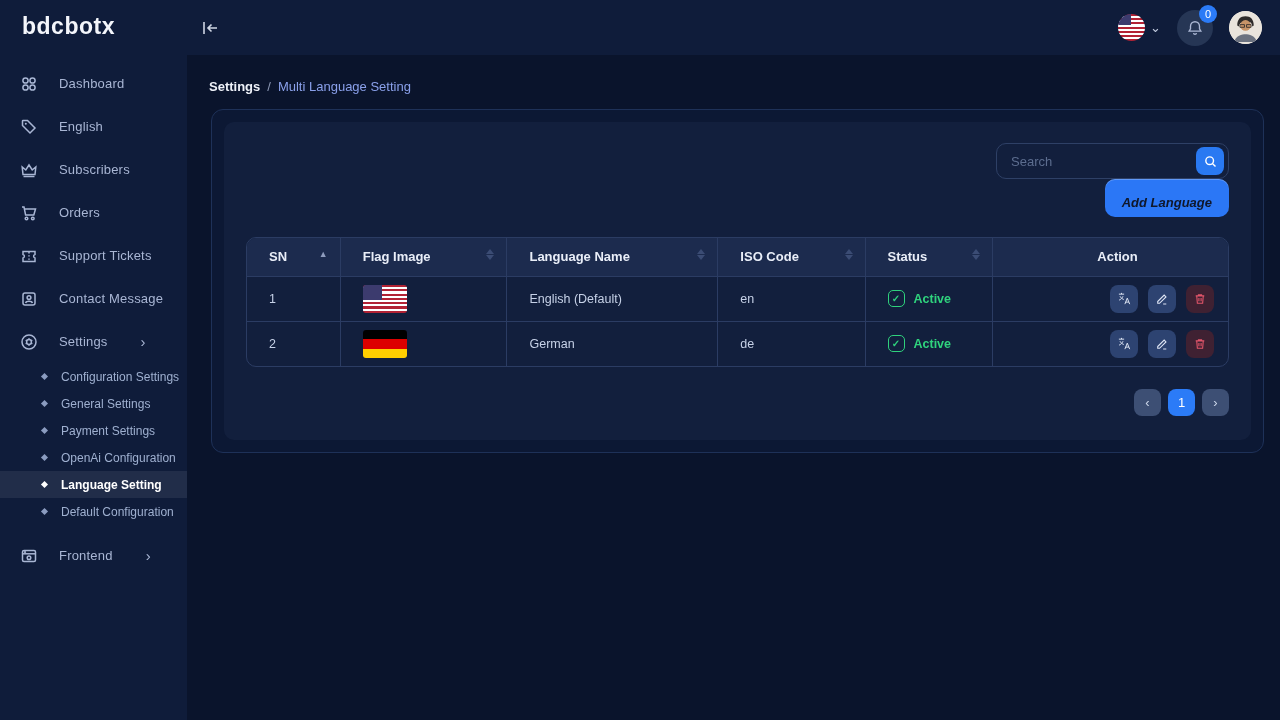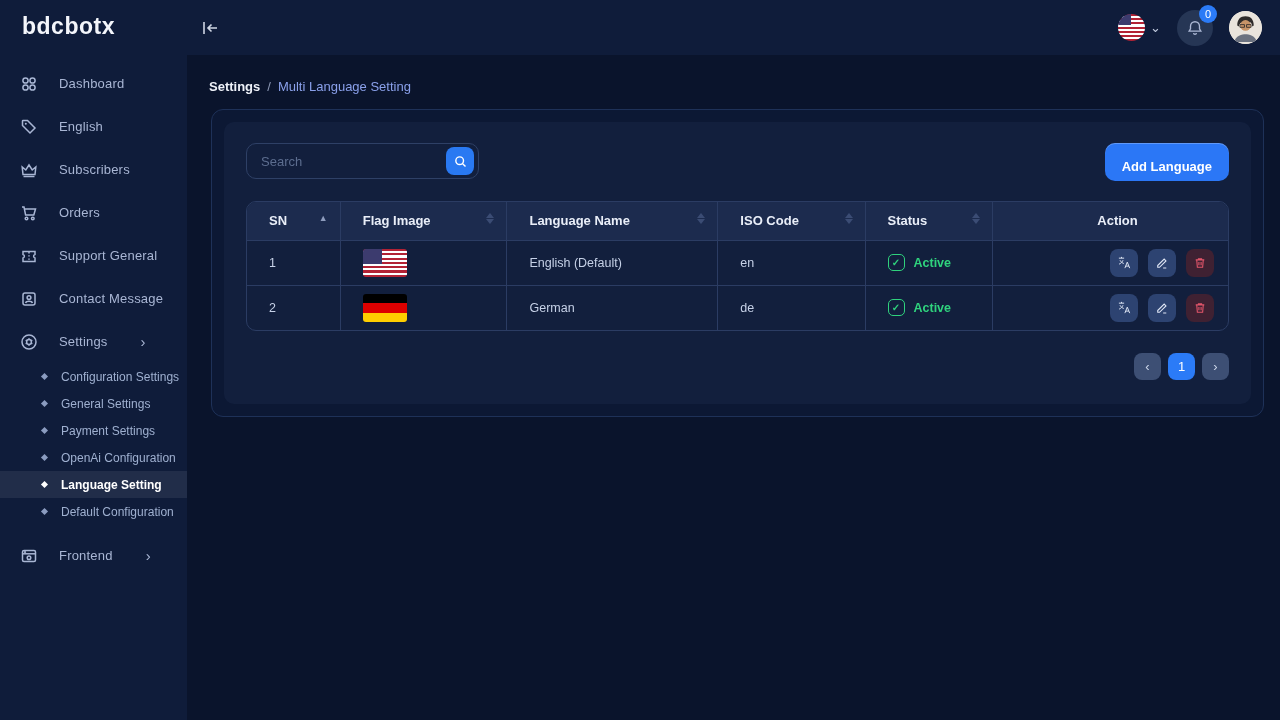--- a/index.html
+++ b/index.html
@@ -50,31 +50,31 @@
   .breadcrumb { margin:24px 0 0 22px; font-size:13px; display:flex; gap:7px; align-items:center; }
   .bc-parent { color:#eef1f8; font-weight:bold; cursor:pointer; }
   .bc-sep { color:#8d99b5; }
   .bc-current { color:#8aa0ea; }
 
   
   .container { margin:15px 16px 0 24px; border:1px solid #1e3158; border-radius:12px;
     padding:12px; background:#0c1834; }
   .card { background:#121f3d; border-radius:10px; padding:21px 22px 24px; }
 
-  .toolbar { display:flex; justify-content:space-between; align-items:flex-start; }
+  .toolbar { display:flex; justify-content:space-between; align-items:flex-end;flex-direction:column; }
   .search-box { width:233px; height:36px; border:1px solid #2e4066; border-radius:10px;
     display:flex; align-items:center; padding:0 4px 0 14px; }
   .search-box input { flex:1; background:transparent; border:none; outline:none; color:#cfd8ea;
     font-size:13px; font-family:"Liberation Sans", sans-serif; }
   .search-box input::placeholder { color:#5c6d8f; }
   .search-btn { width:28px; height:28px; border-radius:8px; background:#2979f2; border:none;
     display:flex; align-items:center; justify-content:center; cursor:pointer; }
-  .add-btn { background:#2b77f6; color:#ffffff; border:none; border-radius:10px; height:38px;
+  .add-btn { background:#2b77f6; color:#0f172a; border:none; border-radius:10px; height:38px;
     padding:16px 17px; font-size:13px; font-weight:bold; cursor:pointer;
-    box-shadow:inset 0 1px 0 rgba(255,255,255,.25); font-family:"Liberation Sans", sans-serif; }
+    box-shadow:inset 0 1px 0 rgba(255,255,255,.25); font-family:"Liberation Sans", sans-serif;font-style:italic; }
 
   
   .table-wrap { margin-top:20px; border:1px solid #2b3c63; border-radius:10px; overflow:hidden; }
   table { width:100%; border-collapse:collapse; table-layout:fixed; }
   col.c-sn{width:9.5%} col.c-flag{width:17%} col.c-lang{width:21.5%}
   col.c-iso{width:15%} col.c-status{width:13%} col.c-action{width:24%}
   th { background:#1c2b4e; color:#e9eef8; font-size:13px; text-align:left; height:38px;
     padding-left:22px; font-weight:bold; border-right:1px solid #2b3c63; cursor:pointer; }
   th:last-child { border-right:none; text-align:center; padding-right:8px; }
   td { height:45px; color:#c6d1e7; font-size:12.5px; padding-left:22px;
@@ -157,21 +157,21 @@
       </span>
       <span class="lbl">Orders</span>
     </div>
     <div class="nav-item">
       <span>
         <svg width="18" height="18" viewBox="0 0 18 18" fill="none" stroke="#a9b6d4" stroke-width="1.5">
           <path d="M3 4.5h12v3a1.8 1.8 0 0 0 0 3.5v3.5H3V11a1.8 1.8 0 0 0 0-3.5z"></path>
           <path d="M9 5v1.4M9 8.2v1.4M9 11.4v1.4" stroke-dasharray="1.4 1.6"></path>
           </svg>
       </span>
-      <span class="lbl">Support General</span>
+      <span class="lbl">Support Tickets</span>
     </div>
     <div class="nav-item">
       <span>
         <svg width="18" height="18" viewBox="0 0 18 18" fill="none" stroke="#a9b6d4" stroke-width="1.5">
           <rect x="3" y="3" width="12" height="12" rx="2"></rect>
             <circle cx="9" cy="7.6" r="1.9"></circle>
             <path d="M5.6 13c.6-2.4 6.2-2.4 6.8 0"></path>
           </svg>
       </span>
       <span class="lbl">Contact Message</span>

